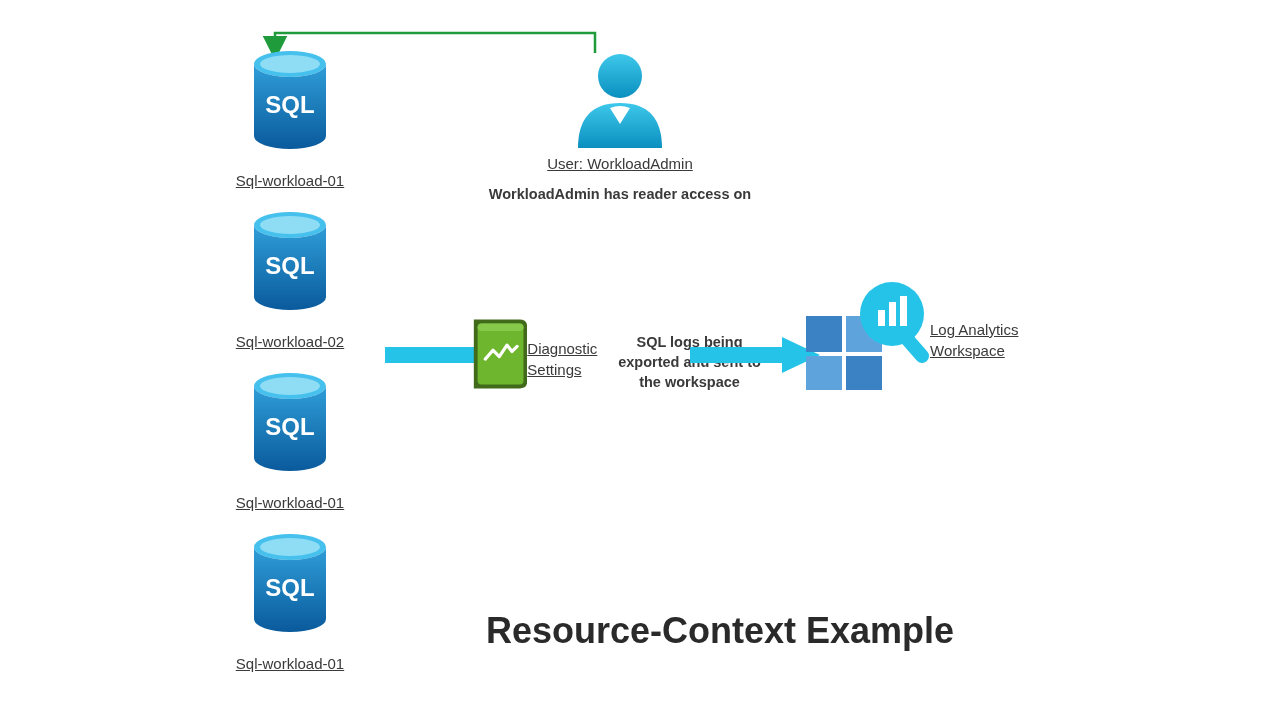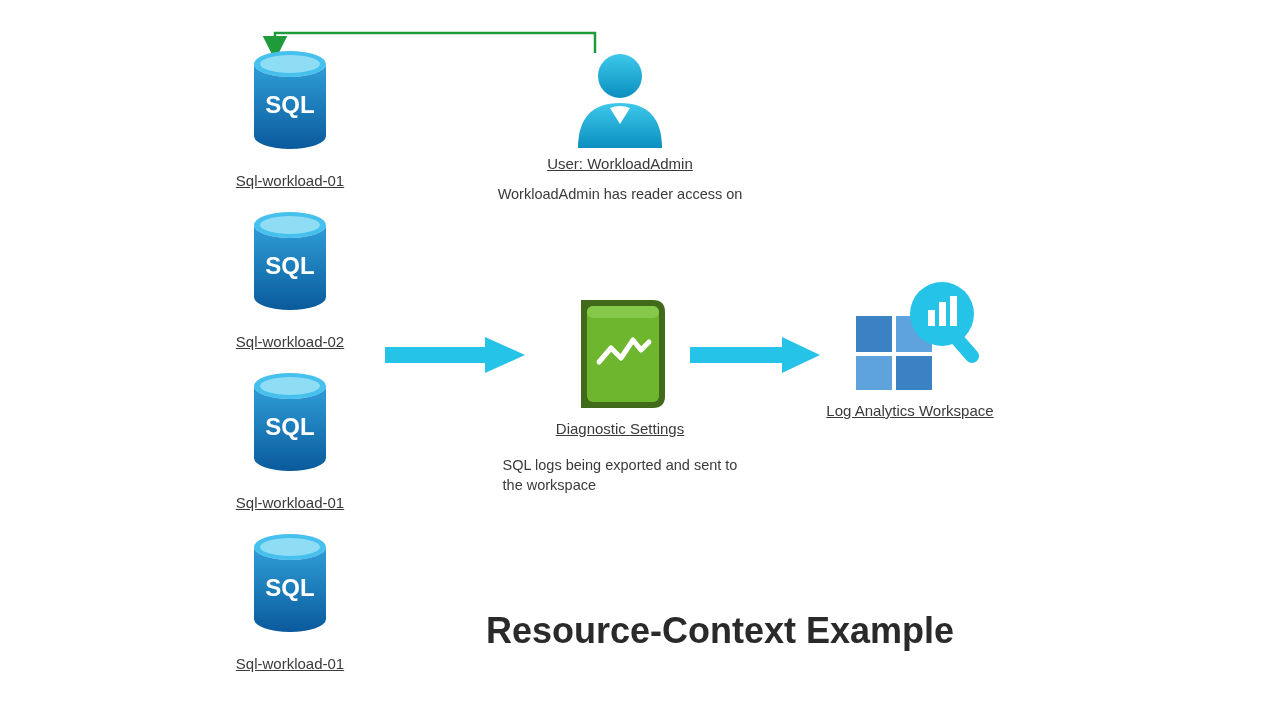--- a/index.html
+++ b/index.html
@@ -14,21 +14,23 @@
   .label {
     font-size: 15px;
     color: #3a3a3a;
     text-align: left;
     line-height: 1.4;
     text-decoration: underline;
   }
   .sub-label {
     font-size: 14.5px;
     color: #3a3a3a;
+    text-align: center;
     line-height: 1.4;
+    font-weight: bold;
   }
   .title {
     font-size: 36px;
     font-weight: 600;
     color: #2a2a2a;
     text-align: center;
   }
 
   
   .sql-col {
@@ -58,35 +60,35 @@
   .user-text { }
   .user-desc { margin-top: 10px; }
 
   
   .diag-block {
     position: absolute;
     left: 470px;
     top: 300px;
     width: 300px;
     display: flex;
-    flex-direction: column;
+    flex-direction: row;
     align-items: center;
   }
   .diag-icon { width: 90px; height: 108px; }
   .diag-label { margin-top: 10px; }
   .diag-desc { margin-top: 16px; }
 
   
   .law-block {
     position: absolute;
     left: 790px;
     top: 280px;
     width: 240px;
     display: flex;
-    flex-direction: column;
+    flex-direction: row;
     align-items: center;
   }
   .law-icon { width: 140px; height: 110px; position: relative; }
   .law-label { margin-top: 10px; }
 
   
   .arrow-cyan {
     position: absolute;
   }
 

